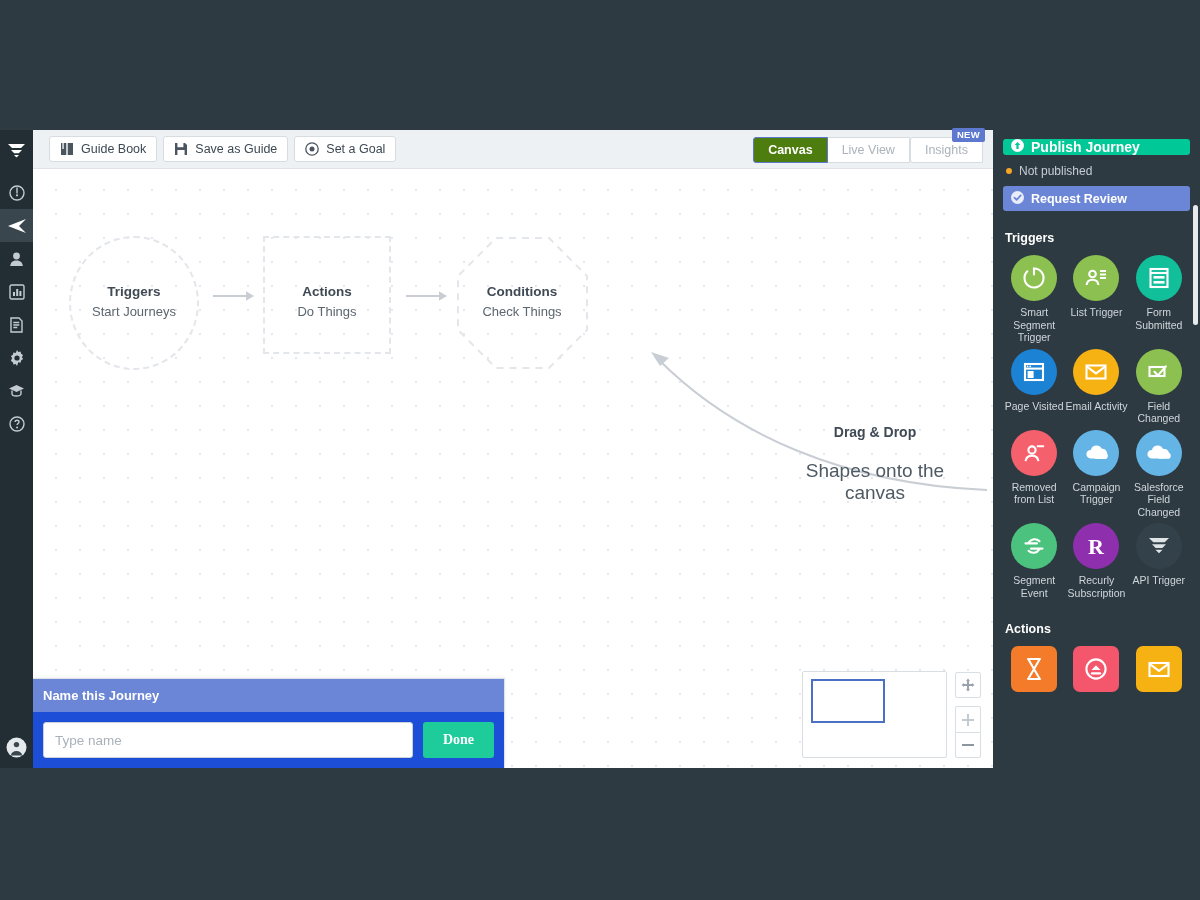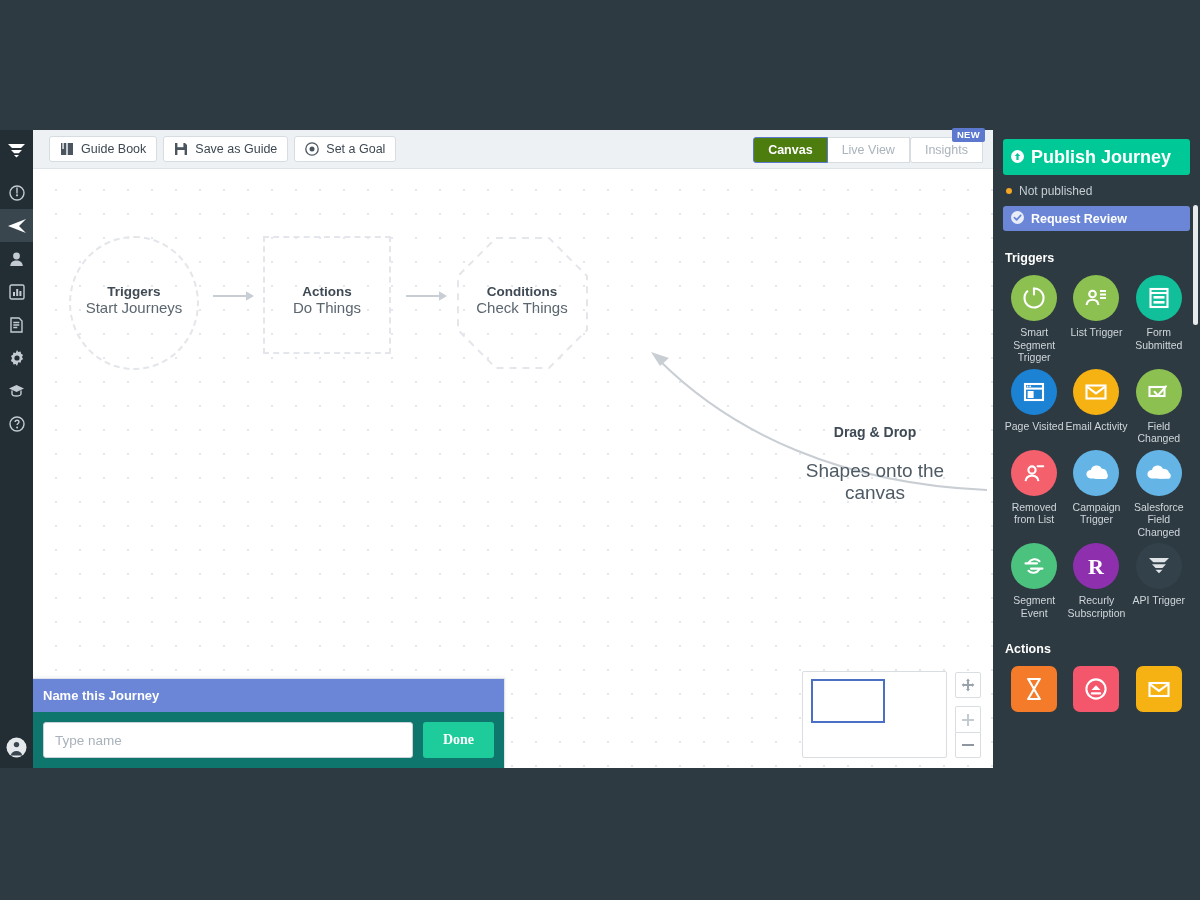--- a/index.html
+++ b/index.html
@@ -110,21 +110,21 @@
     background-position: 11px 9px;
     overflow: hidden;
   }
   .shape-label {
     position: absolute;
     text-align: center;
     width: 180px;
     pointer-events: none;
   }
   .shape-title { font-size: 13.5px; font-weight: bold; color: #3f4a54; }
-  .shape-sub { font-size: 15px; color: #5b666f; }
+  .shape-sub { font-size: 13px; color: #5b666f; margin-top: 5px; }
 
   .ghost { position: absolute; }
   .ghost-circle {
     left: 36px; top: 67px; width: 130px; height: 134px;
     border: 2px dashed #e3e6ea; border-radius: 50%;
   }
   .ghost-rect {
     left: 230px; top: 67px; width: 128px; height: 118px;
     border: 2px dashed #e3e6ea;
   }
@@ -173,21 +173,21 @@
     border-right: 1px solid #dfe3e8;
     box-shadow: 0 -1px 4px rgba(0,0,0,.06);
   }
   #name-dialog-header {
     background: #6b86d6;
     color: #fff; font-size: 13px; font-weight: bold;
     padding: 9px 10px;
   }
   #name-dialog-body {
     padding: 10px; display: flex; align-items: center; gap: 10px;
-    background: #0f766e;
+    background: #1d4ed8;
   }
   #name-input {
     flex: 1 1 auto; height: 36px;
     border: 1px solid #c9d2da; border-radius: 3px;
     padding: 0 11px; font-size: 13.5px; color: #3f4a54;
     font-family: "Liberation Sans", sans-serif;
     outline: none; background:#fff;
   }
   #name-input::placeholder { color: #a9b2ba; }
   #done-btn {
@@ -201,26 +201,26 @@
   
   #right-panel {
     width: 207px; flex: 0 0 207px;
     background: #2d3a41;
     position: relative;
     overflow: hidden;
     padding: 0 10px;
   }
   #publish-btn {
     margin-top: 9px;
-    height: 36px;
+    height: 16px;
     background: #00c896; color: #fff;
     border-radius: 3px;
     display: flex; align-items: center; gap: 7px;
     padding: 0 8px;
-    font-size: 18px; font-weight: bold;
+    font-size: 14px; font-weight: bold;
     cursor: pointer;
   }
   #publish-status {
     display: flex; align-items: center; gap: 7px;
     font-size: 12px; color: #c6ced4;
     padding: 9px 3px 8px;
   }
   .status-dot {
     width: 6px; height: 6px; border-radius: 50%;
     background: #f5a623; flex: 0 0 6px;

